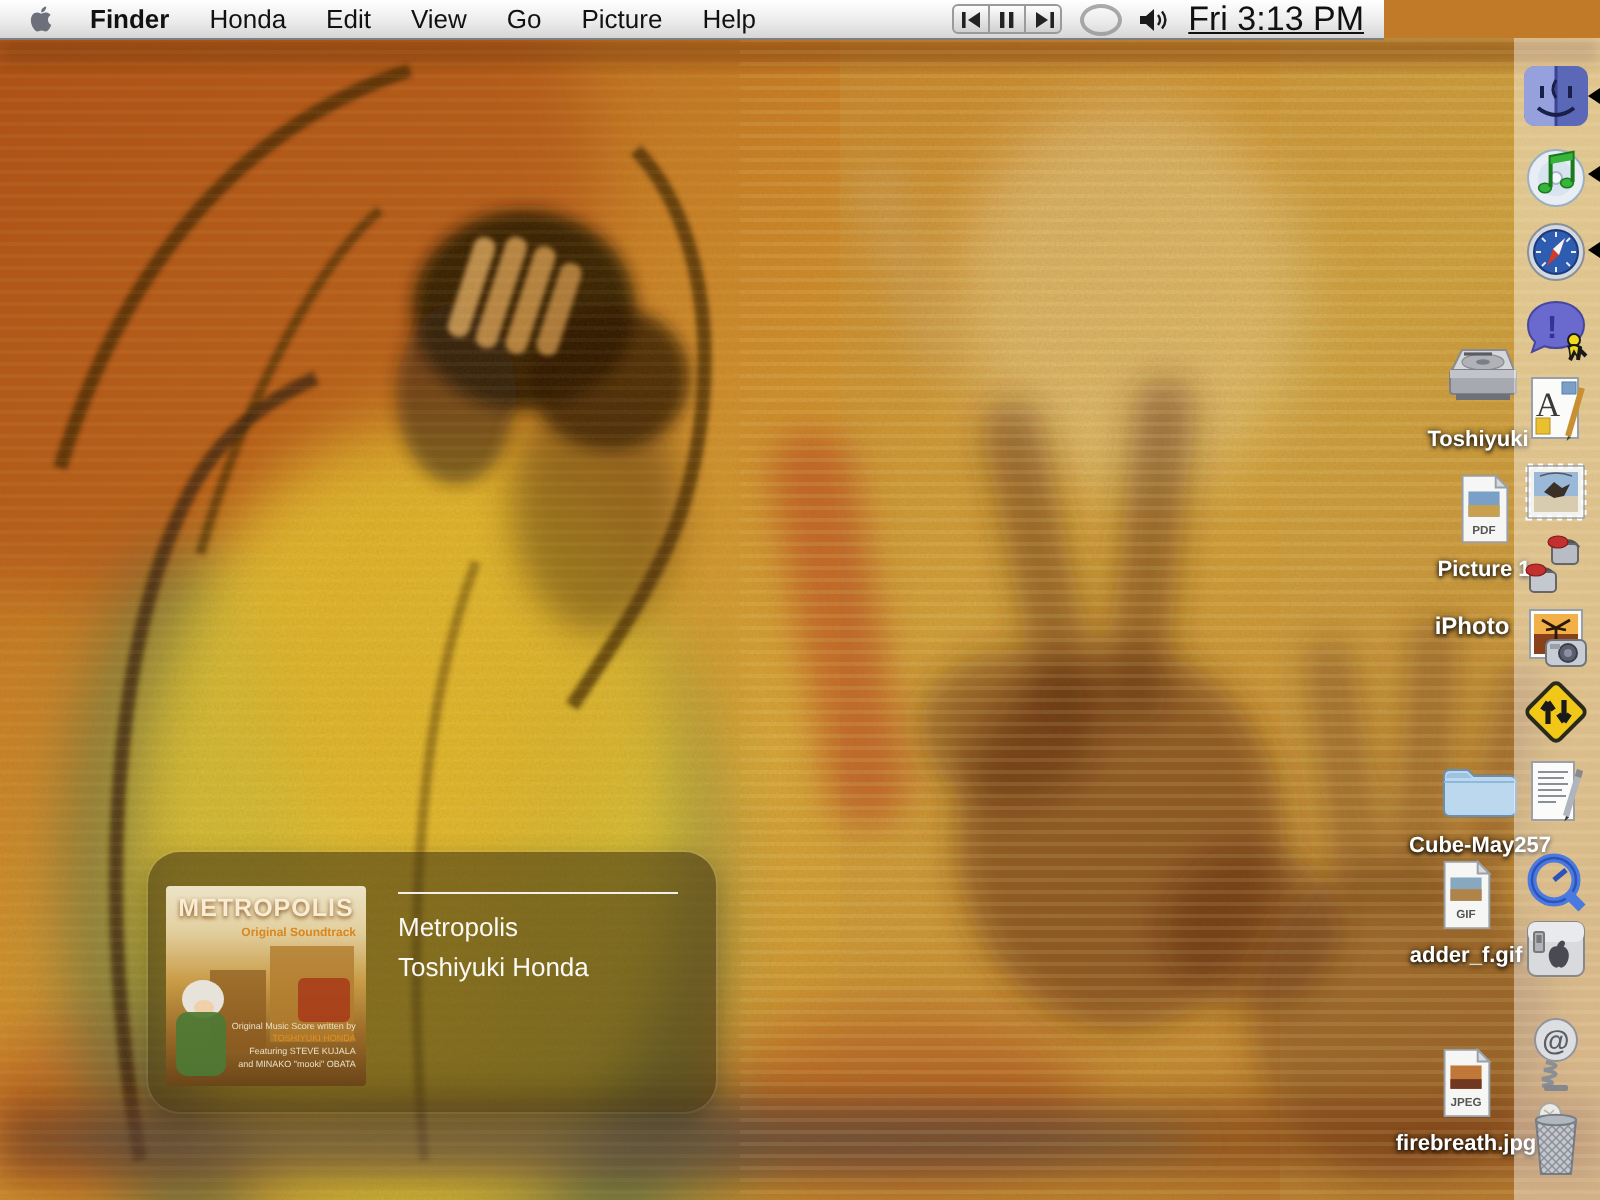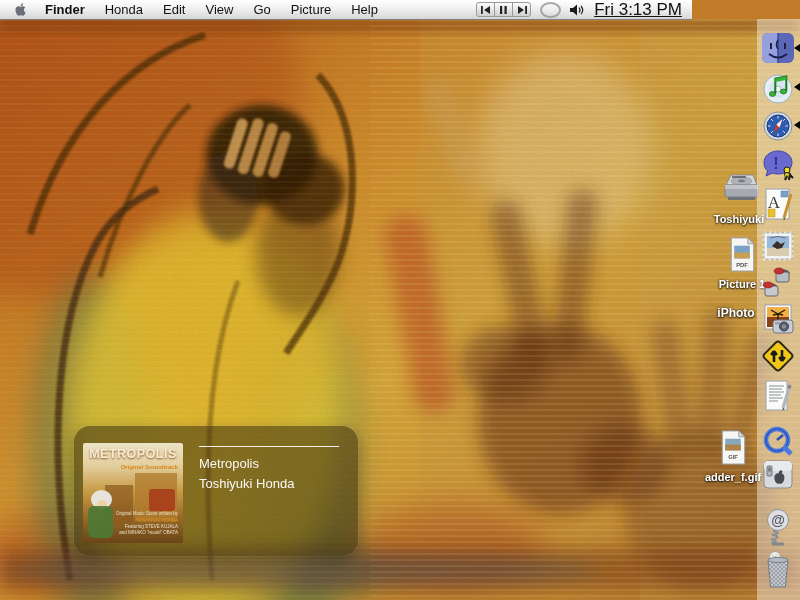--- a/index.html
+++ b/index.html
@@ -233,32 +233,50 @@
       <rect x="7" y="17" width="16" height="6" fill="#c8a050"></rect>
       <text x="15" y="32" font-size="6" font-weight="bold" fill="#555" text-anchor="middle">PDF</text>
     </svg>
     <div class="dlabel">Picture 1</div>
   </div>
 
   <div class="dicon" style="left:691px;top:306px;">
     <div class="dlabel" style="font-size:12px;">iPhoto</div>
   </div>
 
+  <div class="dicon" style="left:695px;top:378px;">
+    <svg width="42" height="33" viewBox="0 0 42 33">
+      <path d="M3,10 q0,-3 3,-3 h9 l3,3 h18 q3,0 3,3 v14 q0,3 -3,3 h-30 q-3,0 -3,-3 z" fill="#bcd8ee" stroke="#6890b4"></path>
+      <path d="M3,13 h36" stroke="#8fb8dc" stroke-width="1"></path>
+      <path d="M4,11 q0,-2.5 2.5,-2.5 h8 l2.5,2.5 z" fill="#9fc2e0"></path>
+    </svg>
+    <div class="dlabel" style="width:110px;margin-left:-10px;">Cube-May257</div>
+  </div>
 
   <div class="dicon" style="left:688px;top:429px;">
     <svg width="30" height="37" viewBox="0 0 30 38">
       <path d="M4,2 h17 l6,6 v28 h-23 z" fill="#f6f6f4" stroke="#9aa0a8"></path>
       <polygon points="21,2 21,8 27,8" fill="#d8dade" stroke="#9aa0a8"></polygon>
       <rect x="7" y="10" width="16" height="12" fill="#88a8c0"></rect>
       <rect x="7" y="16" width="16" height="6" fill="#b08448"></rect>
       <text x="15" y="31" font-size="6" font-weight="bold" fill="#555" text-anchor="middle">GIF</text>
     </svg>
     <div class="dlabel">adder_f.gif</div>
   </div>
 
+  <div class="dicon" style="left:688px;top:523px;">
+    <svg width="30" height="37" viewBox="0 0 30 38">
+      <path d="M4,2 h17 l6,6 v28 h-23 z" fill="#f6f6f4" stroke="#9aa0a8"></path>
+      <polygon points="21,2 21,8 27,8" fill="#d8dade" stroke="#9aa0a8"></polygon>
+      <rect x="7" y="10" width="16" height="12" fill="#c07838"></rect>
+      <rect x="7" y="17" width="16" height="5" fill="#703820"></rect>
+      <text x="15" y="31" font-size="6" font-weight="bold" fill="#555" text-anchor="middle">JPEG</text>
+    </svg>
+    <div class="dlabel">firebreath.jpg</div>
+  </div>
 
   <div class="dock">
 
     <div class="ditem" style="top:11px;">
       <svg width="36" height="36" viewBox="0 0 36 36">
         <rect x="2" y="3" width="32" height="30" rx="6" fill="#5b68b8"></rect>
         <path d="M8,3 h10 v30 h-10 q-6,0 -6,-6 v-18 q0,-6 6,-6 z" fill="#96a0dc"></path>
         <path d="M18,3 v30" stroke="#3a4490" stroke-width="1.5"></path>
         <path d="M11,13 v6 M25,13 v6" stroke="#1a1f4a" stroke-width="2" fill="none"></path>
         <path d="M9,24 q9,7 18,0" stroke="#1a1f4a" stroke-width="2" fill="none"></path>

